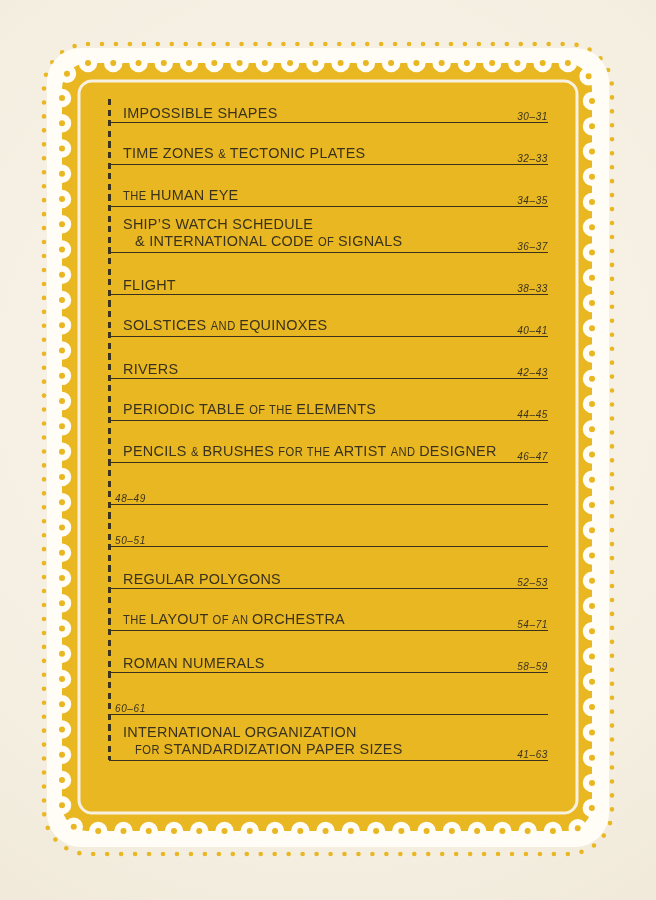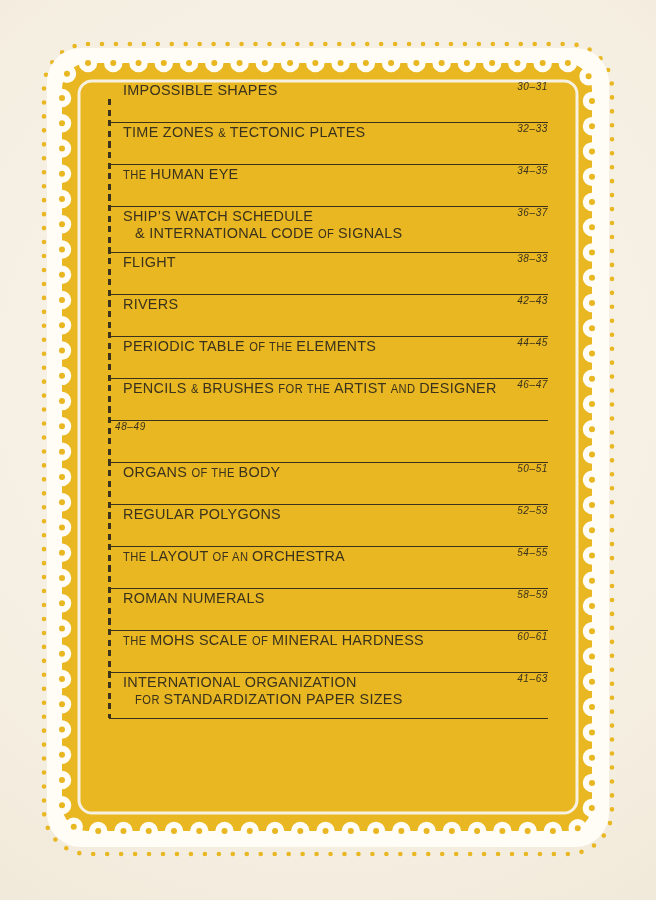--- a/index.html
+++ b/index.html
@@ -21,21 +21,21 @@
   .toc{
     position:absolute;left:109px;top:80.5px;width:439px;
     color:var(--c-ink,#3b321d);
   }
   .toc::before{
     content:"";position:absolute;left:-1px;top:18px;bottom:1px;width:2.6px;
     background:repeating-linear-gradient(to bottom, var(--c-ink,#3b321d) 0 6.2px, rgba(0,0,0,0) 6.2px 10.6px);
   }
   .row{
     box-sizing:border-box;height:42px;
-    display:flex;align-items:flex-start;
+    display:flex;align-items:flex-end;
     border-bottom:1.8px solid var(--c-ink,#3b321d);
   }
   .row.double{height:46px;}
   .title{flex:1 1 0;min-width:0;padding-left:14px;}
   .title-line{
     white-space:nowrap;line-height:17.5px;
     transform:scaleX(.93);transform-origin:0 50%;
   }
   .title-line.indent{padding-left:13px;}
   .lg{font-size:15.5px;letter-spacing:.3px;}
@@ -100,20 +100,26 @@
     <div class="pages">36–37</div>
   </div>
 
   <div class="row">
     <div class="title">
           <div class="title-line"><span class="lg">FLIGHT</span></div>
         </div>
     <div class="pages">38–33</div>
   </div>
 
+  <div class="row">
+    <div class="title">
+          <div class="title-line"><span class="lg">SOLSTICES </span><span class="sm">AND </span><span class="lg">EQUINOXES</span></div>
+        </div>
+    <div class="pages">40–41</div>
+  </div>
 
   <div class="row">
     <div class="title">
           <div class="title-line"><span class="lg">RIVERS</span></div>
         </div>
     <div class="pages">42–43</div>
   </div>
 
   <div class="row">
     <div class="title">
@@ -127,52 +133,46 @@
           <div class="title-line"><span class="lg">PENCILS </span><span class="sm">&amp; </span><span class="lg">BRUSHES </span><span class="sm">FOR THE </span><span class="lg">ARTIST </span><span class="sm">AND </span><span class="lg">DESIGNER</span></div>
         </div>
     <div class="pages">46–47</div>
   </div>
 
   <div class="row">
     <div class="pages">48–49</div>
   </div>
 
   <div class="row">
-    <div class="title">
-          <div class="title-line"><span class="lg">ORGANS </span><span class="sm">OF THE </span><span class="lg">BODY</span></div>
-        </div>
     <div class="pages">50–51</div>
   </div>
 
   <div class="row">
     <div class="title">
           <div class="title-line"><span class="lg">REGULAR POLYGONS</span></div>
         </div>
     <div class="pages">52–53</div>
   </div>
 
   <div class="row">
     <div class="title">
           <div class="title-line"><span class="sm">THE </span><span class="lg">LAYOUT </span><span class="sm">OF AN </span><span class="lg">ORCHESTRA</span></div>
         </div>
-    <div class="pages">54–55</div>
+    <div class="pages">54–71</div>
   </div>
 
 
   <div class="row">
     <div class="title">
           <div class="title-line"><span class="lg">ROMAN NUMERALS</span></div>
         </div>
     <div class="pages">58–59</div>
   </div>
 
   <div class="row">
-    <div class="title">
-          <div class="title-line"><span class="sm">THE </span><span class="lg">MOHS SCALE </span><span class="sm">OF </span><span class="lg">MINERAL HARDNESS</span></div>
-        </div>
     <div class="pages">60–61</div>
   </div>
 
   <div class="row double">
     <div class="title">
           <div class="title-line"><span class="lg">INTERNATIONAL ORGANIZATION</span></div>
           <div class="title-line indent"><span class="sm">FOR </span><span class="lg">STANDARDIZATION PAPER SIZES</span></div>
         </div>
     <div class="pages">41–63</div>
   </div>

